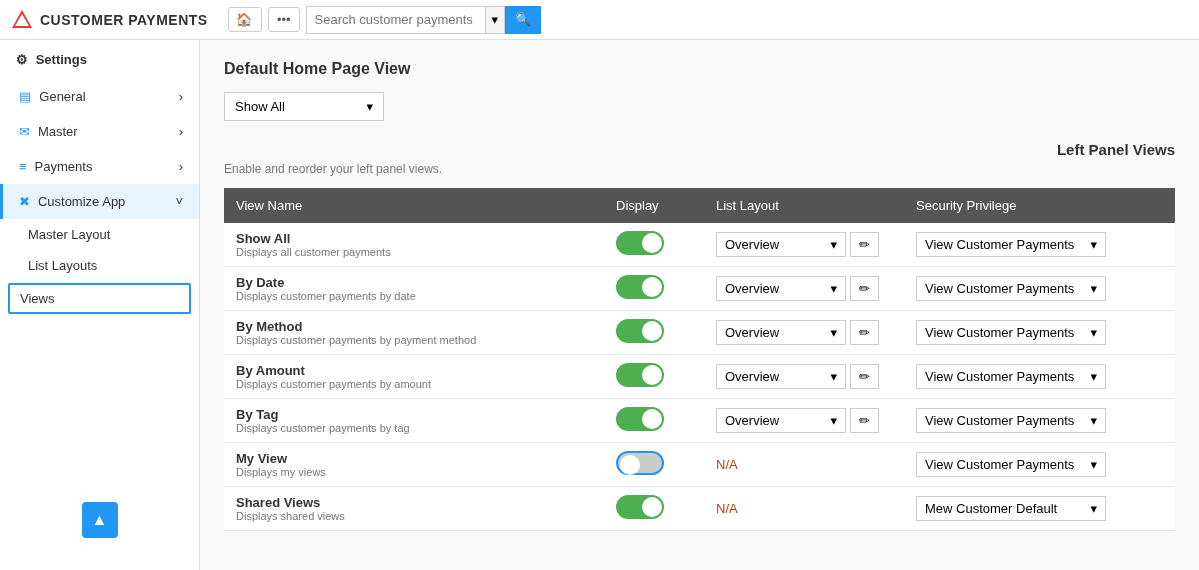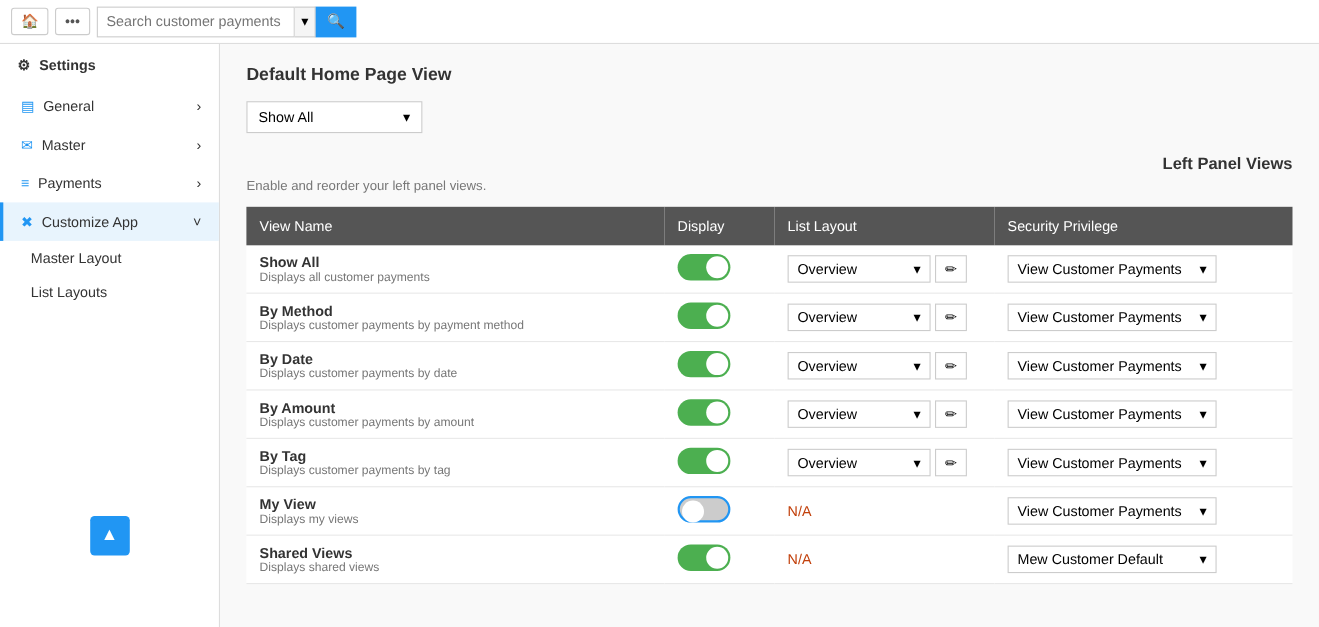--- a/index.html
+++ b/index.html
@@ -96,20 +96,27 @@
     .scroll-up-btn {
       width: 36px; height: 36px; background: #2196f3; border-radius: 4px;
       display: flex; align-items: center; justify-content: center; color: #fff;
       cursor: pointer; font-size: 16px; margin: 8px 16px;
     }
   </style>
 </head>
 <body>
 
 <div class="header">
+  <div class="header-logo">
+    <svg class="header-logo-icon" viewBox="0 0 24 24">
+      <polygon points="12,2 2,20 22,20" fill="#e53935"></polygon>
+      <polygon points="12,6 5,18 19,18" fill="#fff"></polygon>
+    </svg>
+    <span class="header-title">CUSTOMER PAYMENTS</span>
+  </div>
 
 
   <div class="header-actions">
     <button class="header-home-btn">🏠</button>
     <button class="header-more-btn">•••</button>
     <div class="search-container">
       <input class="search-input" type="text" placeholder="Search customer payments" style="">
       <button class="search-dropdown-btn">▾</button>
       <button class="search-submit-btn">🔍</button>
     </div>
@@ -154,20 +161,23 @@
         <span>Customize App</span>
       </div>
       <span>˅</span>
     </div>
 
     <div class="sidebar-sub-item">
       <span>Master Layout</span>
     </div>
     <div class="sidebar-sub-item">
       <span>List Layouts</span>
+    </div>
+    <div class="sidebar-sub-item active-sub">
+      <span>Views</span>
     </div>
 
     <div style="margin-top: 180px; display:flex; justify-content:center;">
       <div class="scroll-up-btn">▲</div>
     </div>
   </div>
 
   <div class="content">
     <div class="content-title">Default Home Page View</div>
 
@@ -206,44 +216,44 @@
             </td>
             <td>
     <div class="security-dropdown">
       <span>View Customer Payments</span>
       <span>▾</span>
     </div>
             </td>
           </tr>
           <tr>
             <td>
+              <div class="view-name">By Date</div>
+              <div class="view-desc">Displays customer payments by date</div>
+            </td>
+            <td><div class="toggle on"><div class="toggle-knob"></div></div></td>
+            <td>
+      <div style="display:flex;align-items:center;">
+        <div class="list-layout-dropdown">
+          <span>Overview</span>
+          <span>▾</span>
+        </div>
+        <button class="edit-icon-btn">✏</button>
+      </div>
+            </td>
+            <td>
+    <div class="security-dropdown">
+      <span>View Customer Payments</span>
+      <span>▾</span>
+    </div>
+            </td>
+          </tr>
+          <tr>
+            <td>
               <div class="view-name">By Method</div>
               <div class="view-desc">Displays customer payments by payment method</div>
-            </td>
-            <td><div class="toggle on"><div class="toggle-knob"></div></div></td>
-            <td>
-      <div style="display:flex;align-items:center;">
-        <div class="list-layout-dropdown">
-          <span>Overview</span>
-          <span>▾</span>
-        </div>
-        <button class="edit-icon-btn">✏</button>
-      </div>
-            </td>
-            <td>
-    <div class="security-dropdown">
-      <span>View Customer Payments</span>
-      <span>▾</span>
-    </div>
-            </td>
-          </tr>
-          <tr>
-            <td>
-              <div class="view-name">By Date</div>
-              <div class="view-desc">Displays customer payments by date</div>
             </td>
             <td><div class="toggle on"><div class="toggle-knob"></div></div></td>
             <td>
       <div style="display:flex;align-items:center;">
         <div class="list-layout-dropdown">
           <span>Overview</span>
           <span>▾</span>
         </div>
         <button class="edit-icon-btn">✏</button>
       </div>

